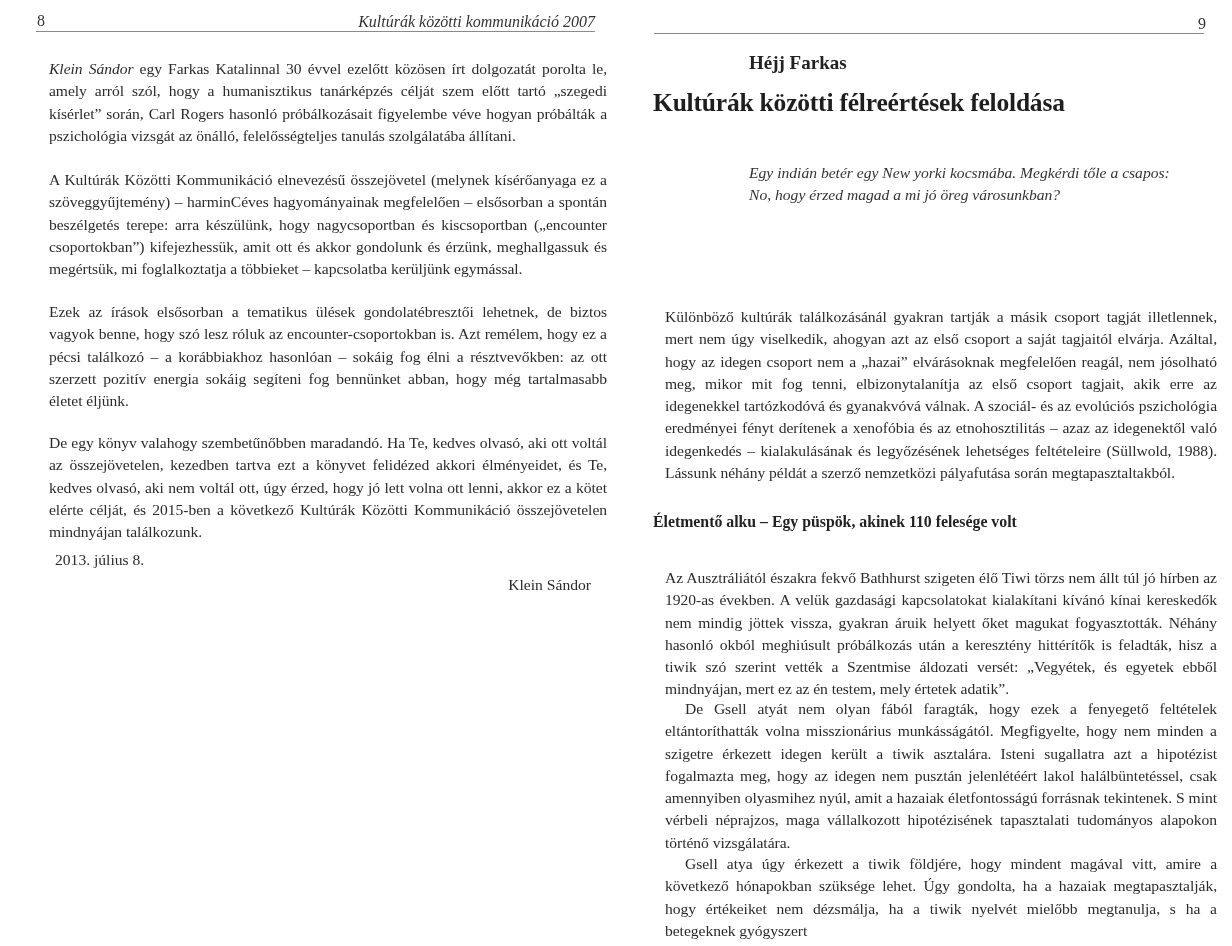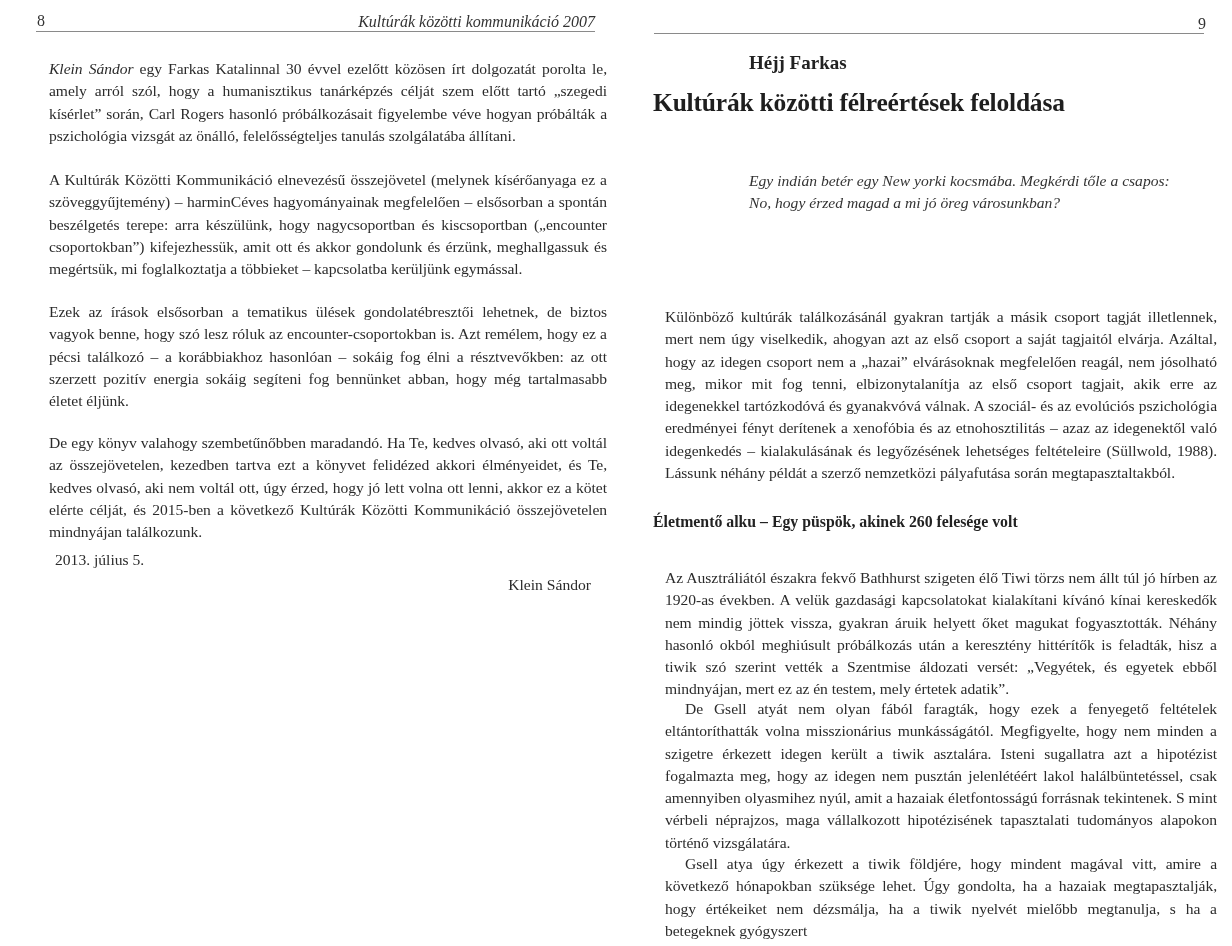--- a/index.html
+++ b/index.html
@@ -43,38 +43,38 @@
   <div class="rule" style="left:36px; top:31px; width:559px;"></div>
 
   <p class="para" style="left:37px; top:46px; width:558px;"><span class="it">Klein Sándor</span><span> egy Farkas Katalinnal 30 évvel ezelőtt közösen írt dolgozatát porolta le, amely arról szól, hogy a humanisztikus tanárképzés célját szem előtt tartó „szegedi kísérlet” során, Carl Rogers hasonló próbálkozásait figyelembe véve hogyan próbálták a pszichológia vizsgát az önálló, felelősségteljes tanulás szolgálatába állítani.</span></p>
 
   <p class="para" style="left:37px; top:157px; width:558px;">A Kultúrák Közötti Kommunikáció elnevezésű összejövetel (melynek kísérőanyaga ez a szöveggyűjtemény) – harminCéves hagyományainak megfelelően – elsősorban a spontán beszélgetés terepe: arra készülünk, hogy nagycsoportban és kiscsoportban („encounter csoportokban”) kifejezhessük, amit ott és akkor gondolunk és érzünk, meghallgassuk és megértsük, mi foglalkoztatja a többieket – kapcsolatba kerüljünk egymással.</p>
 
   <p class="para" style="left:37px; top:289px; width:558px;">Ezek az írások elsősorban a tematikus ülések gondolatébresztői lehetnek, de biztos vagyok benne, hogy szó lesz róluk az encounter-csoportokban is. Azt remélem, hogy ez a pécsi találkozó – a korábbiakhoz hasonlóan – sokáig fog élni a résztvevőkben: az ott szerzett pozitív energia sokáig segíteni fog bennünket abban, hogy még tartalmasabb életet éljünk.</p>
 
   <p class="para" style="left:37px; top:420px; width:558px;">De egy könyv valahogy szembetűnőbben maradandó. Ha Te, kedves olvasó, aki ott voltál az összejövetelen, kezedben tartva ezt a könyvet felidézed akkori élményeidet, és Te, kedves olvasó, aki nem voltál ott, úgy érzed, hogy jó lett volna ott lenni, akkor ez a kötet elérte célját, és 2015-ben a következő Kultúrák Közötti Kommunikáció összejövetelen mindnyájan találkozunk.</p>
 
-  <div class="date-line" style="left:55px; top:551px;">2013. július 5.</div>
+  <div class="date-line" style="left:55px; top:551px;">2013. július 8.</div>
   <div class="signature" style="left:395px; top:576px; width:196px;">Klein Sándor</div>
 </div>
 
 <div class="page page-right">
   <div class="rule" style="left:38px; top:33px; width:550px;"></div>
   <div class="running-header" style="left:582px; top:15px;">9</div>
 
   <div class="author" style="left:133px; top:52px;">Héjj Farkas</div>
   <div class="title" style="left:37px; top:88px;">Kultúrák közötti félreértések feloldása</div>
 
-  <div class="motto" style="left:133px; top:162px;margin-top:8px;">
+  <div class="motto" style="left:133px; top:162px;">
     <div>Egy indián betér egy New yorki kocsmába. Megkérdi tőle a csapos:</div>
     <div>No, hogy érzed magad a mi jó öreg városunkban?</div>
   </div>
 
   <p class="para" style="left:37px; top:294px; width:552px;">Különböző kultúrák találkozásánál gyakran tartják a másik csoport tagját illetlennek, mert nem úgy viselkedik, ahogyan azt az első csoport a saját tagjaitól elvárja. Azáltal, hogy az idegen csoport nem a „hazai” elvárásoknak megfelelően reagál, nem jósolható meg, mikor mit fog tenni, elbizonytalanítja az első csoport tagjait, akik erre az idegenekkel tartózkodóvá és gyanakvóvá válnak. A szociál- és az evolúciós pszichológia eredményei fényt derítenek a xenofóbia és az etnohosztilitás – azaz az idegenektől való idegenkedés – kialakulásának és legyőzésének lehetséges feltételeire (Süllwold, 1988). Lássunk néhány példát a szerző nemzetközi pályafutása során megtapasztaltakból.</p>
 
-  <div class="section-head" style="left:37px; top:513px;">Életmentő alku – Egy püspök, akinek 260 felesége volt</div>
+  <div class="section-head" style="left:37px; top:513px;">Életmentő alku – Egy püspök, akinek 110 felesége volt</div>
 
   <p class="para" style="left:37px; top:555px; width:552px;">Az Ausztráliától északra fekvő Bathhurst szigeten élő Tiwi törzs nem állt túl jó hírben az 1920-as években. A velük gazdasági kapcsolatokat kialakítani kívánó kínai kereskedők nem mindig jöttek vissza, gyakran áruik helyett őket magukat fogyasztották. Néhány hasonló okból meghiúsult próbálkozás után a keresztény hittérítők is feladták, hisz a tiwik szó szerint vették a Szentmise áldozati versét: „Vegyétek, és egyetek ebből mindnyájan, mert ez az én testem, mely értetek adatik”.</p>
 
   <p class="para indent" style="left:37px; top:686px; width:552px;">De Gsell atyát nem olyan fából faragták, hogy ezek a fenyegető feltételek eltántoríthatták volna misszionárius munkásságától. Megfigyelte, hogy nem minden a szigetre érkezett idegen került a tiwik asztalára. Isteni sugallatra azt a hipotézist fogalmazta meg, hogy az idegen nem pusztán jelenlétéért lakol halálbüntetéssel, csak amennyiben olyasmihez nyúl, amit a hazaiak életfontosságú forrásnak tekintenek. S mint vérbeli néprajzos, maga vállalkozott hipotézisének tapasztalati tudományos alapokon történő vizsgálatára.</p>
 
   <p class="para indent" style="left:37px; top:841px; width:552px;">Gsell atya úgy érkezett a tiwik földjére, hogy mindent magával vitt, amire a következő hónapokban szüksége lehet. Úgy gondolta, ha a hazaiak megtapasztalják, hogy értékeiket nem dézsmálja, ha a tiwik nyelvét mielőbb megtanulja, s ha a betegeknek gyógyszert</p>
 </div>
 
 </body></html>

